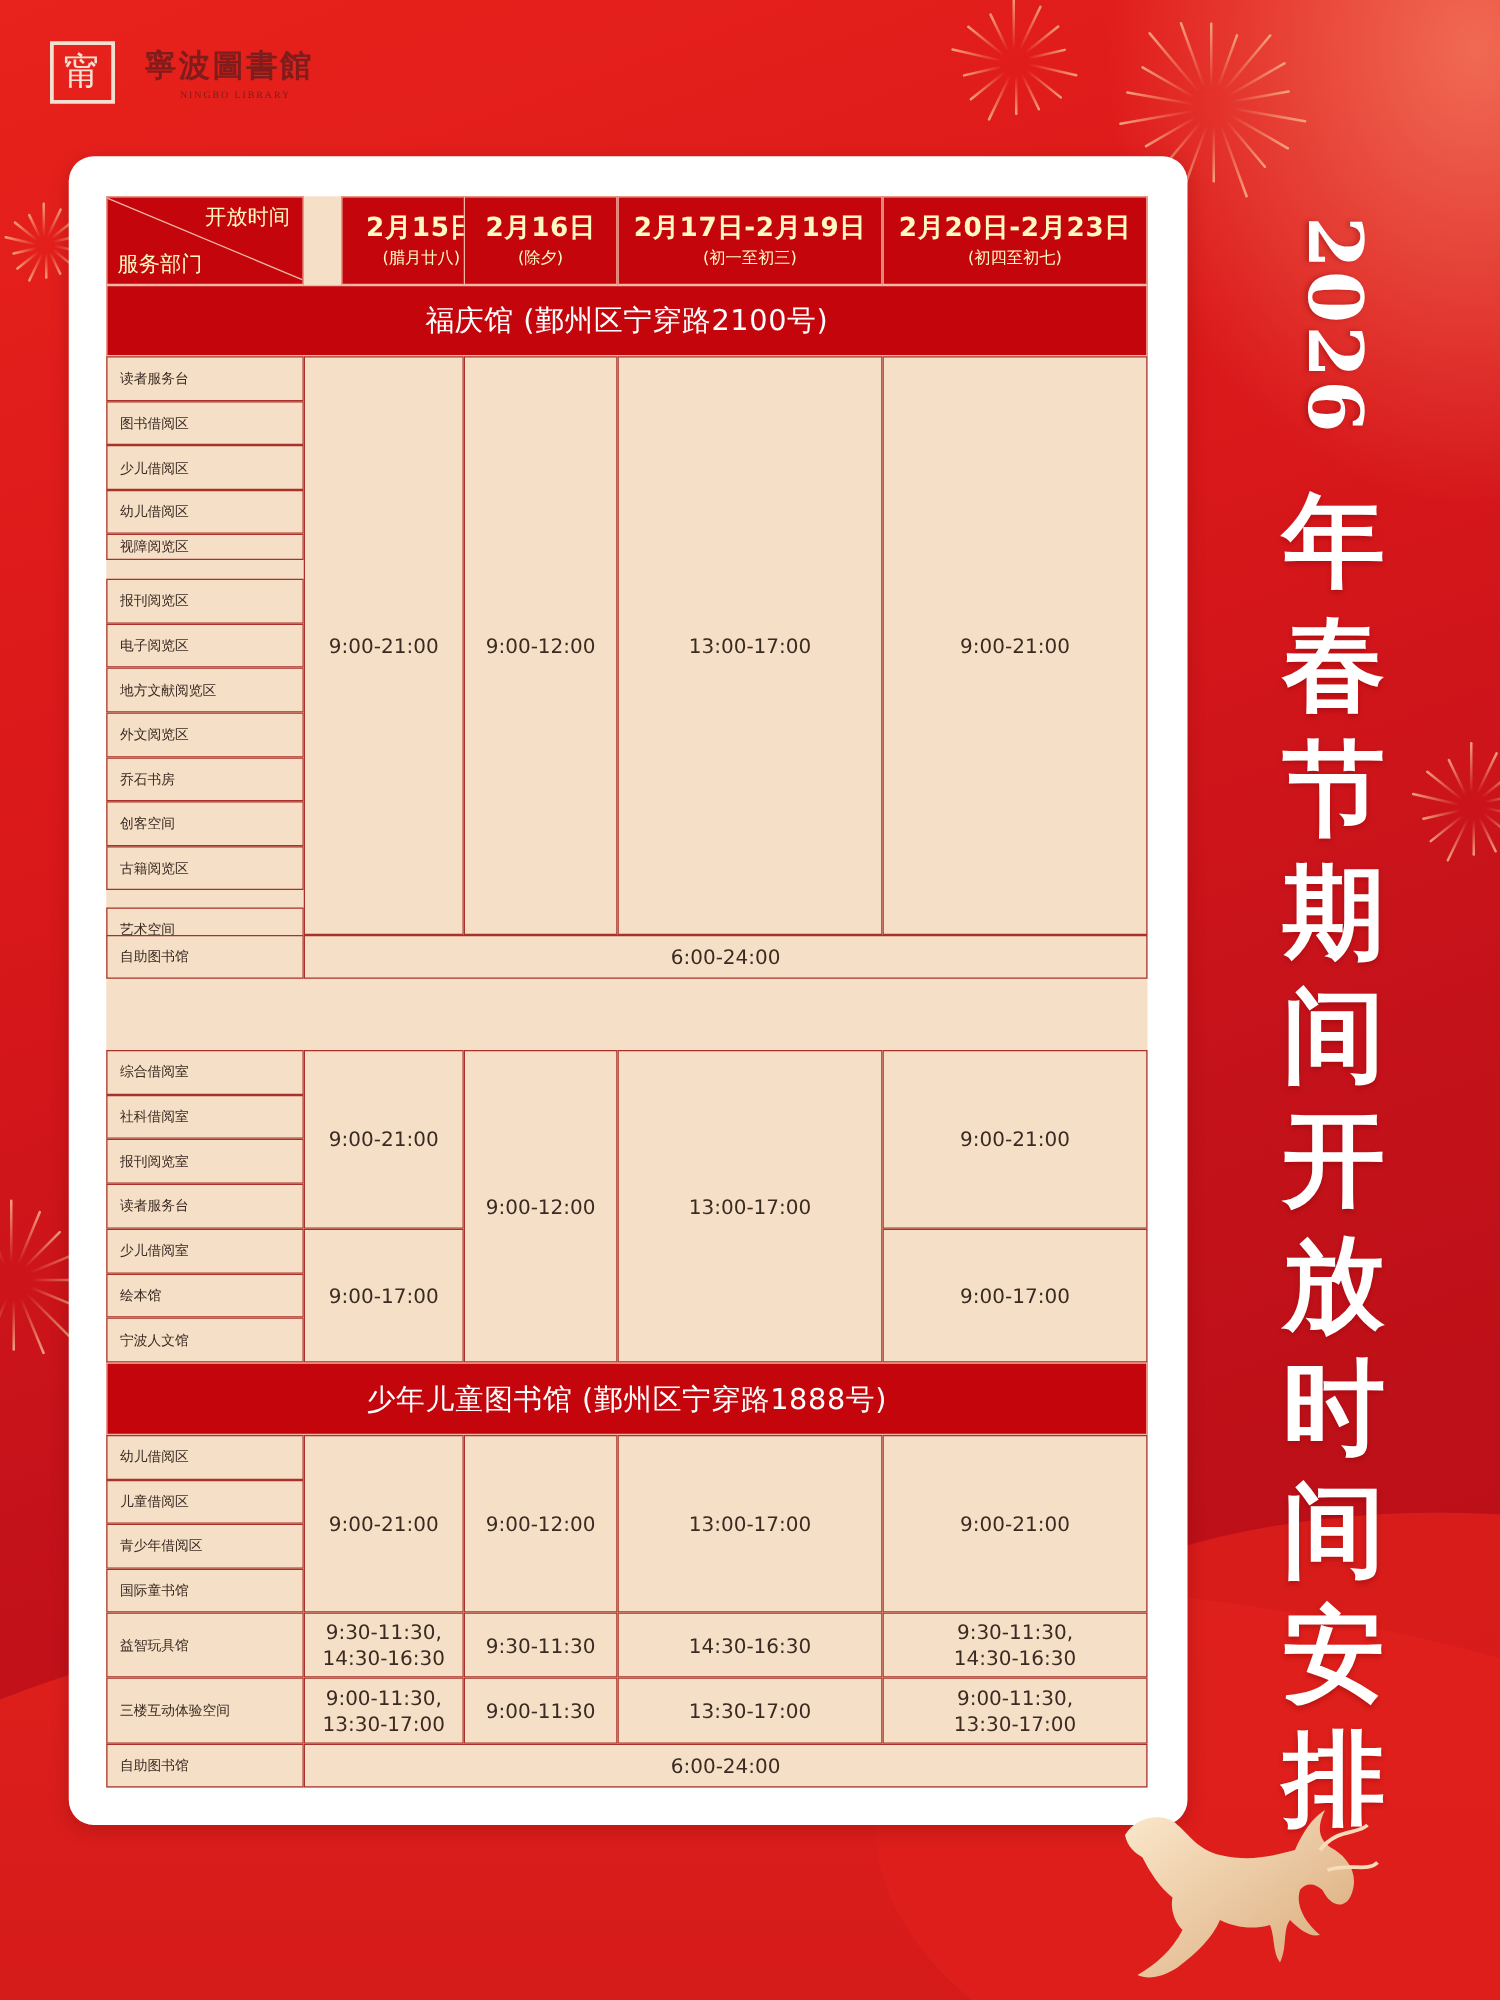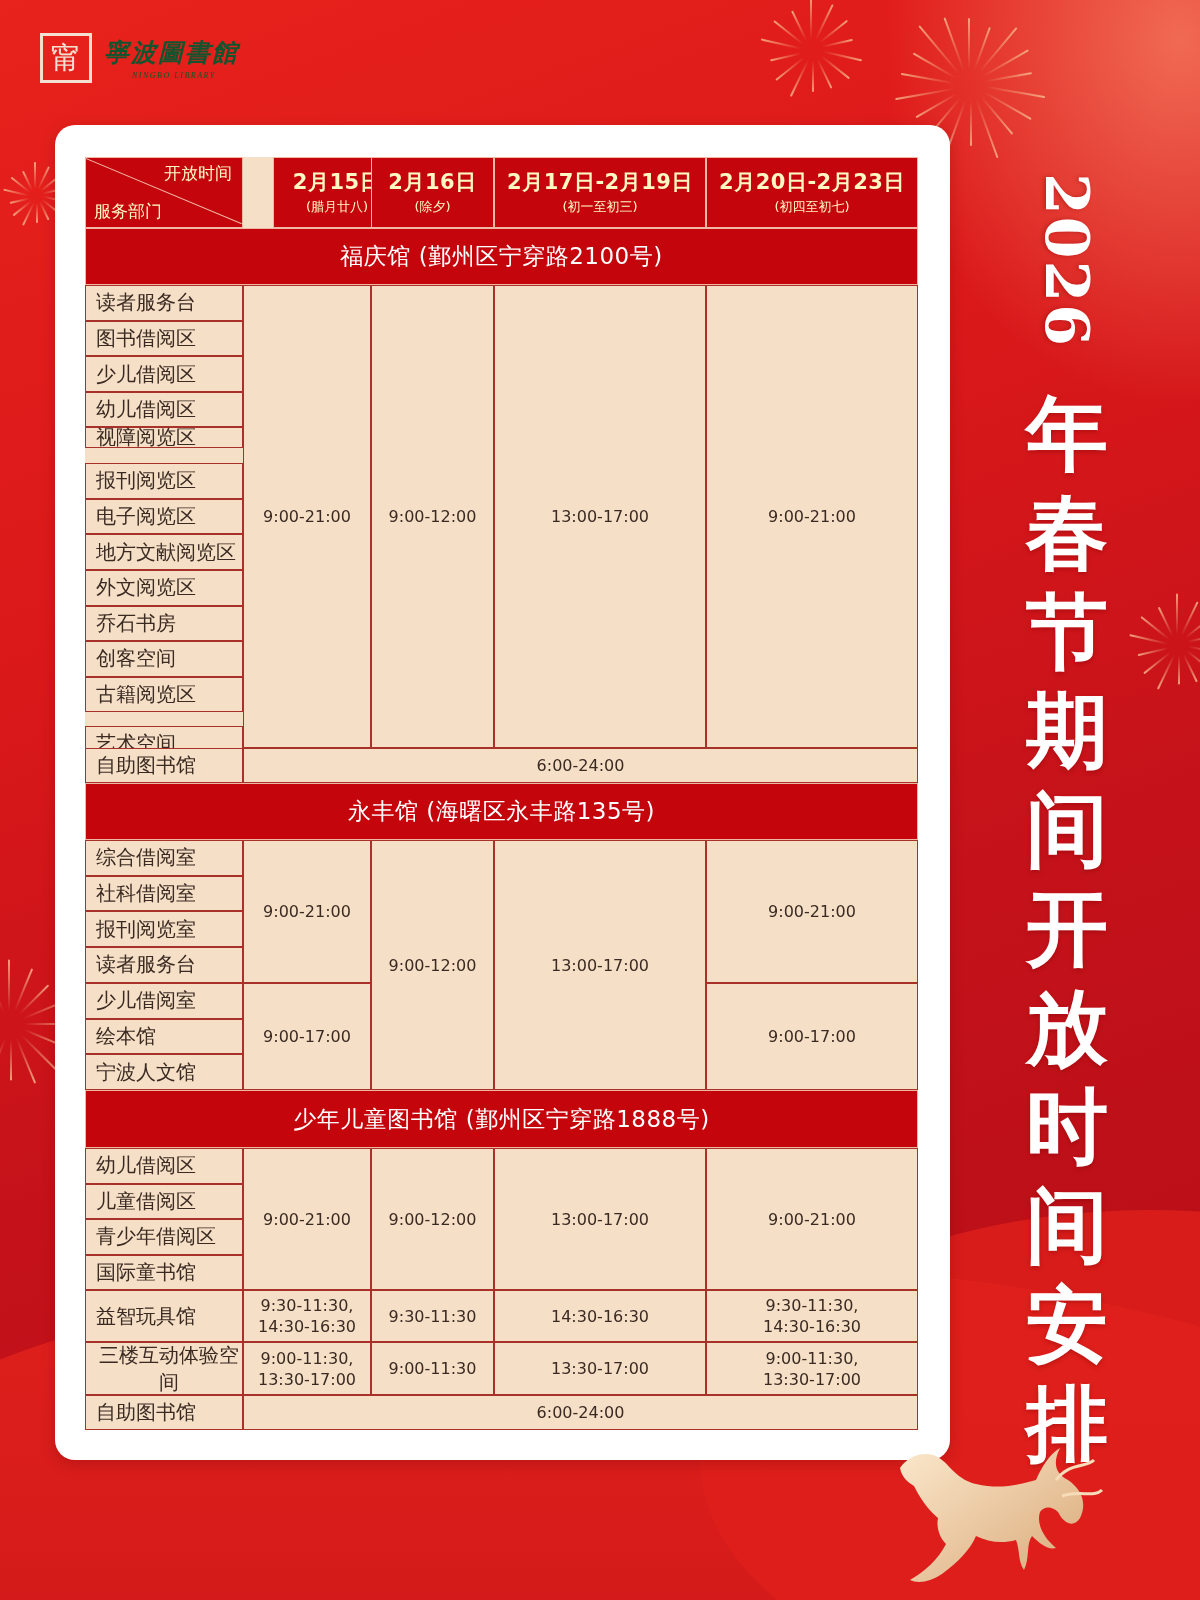--- a/index.html
+++ b/index.html
@@ -21,21 +21,21 @@
     border-radius: 50%;
     background: #df1f1c; opacity: 0.8;
   }
   
   .logo { position: absolute; left: 40px; top: 33px; display: flex; align-items: center; }
   .logo-seal {
     width: 52px; height: 50px; border: 3px solid #f3e0d0; color: #f3e0d0;
     display: flex; align-items: center; justify-content: center;
     font-family: "DejaVu Serif", serif; font-size: 30px; line-height: 1;
   }
-  .logo-text { margin-left: 12px; color: #14532d; font-style: italic; }
+  .logo-text { margin-left: 24px; color: #7f1d1d; }
   .logo-cn { font-family: "DejaVu Serif", serif; font-size: 25px; letter-spacing: 2px; font-weight: bold; }
   .logo-en { font-family: "Liberation Serif", serif; font-size: 8px; letter-spacing: 1.5px; margin-top: 2px; padding-left: 28px; }
 
   
   .firework { position: absolute; border-radius: 50%; }
   .firework span {
     position: absolute; left: 50%; top: 50%; width: 2px; transform-origin: 0 0;
     background: linear-gradient(to bottom, rgba(245,170,130,0), rgba(245,175,135,0.9));
     border-radius: 2px;
   }
@@ -70,21 +70,21 @@
   .hdr-date .l { font-size: 13px; line-height: 18px; margin-top: 3px; }
   .corner { overflow: hidden; }
   .corner .top { position: absolute; right: 10px; top: 4px; font-size: 17px; }
   .corner .bot { position: absolute; left: 8px; bottom: 4px; font-size: 17px; }
   .corner .diag {
     position: absolute; left: 0; top: 0; width: 169px; height: 1px; background: #f0b7a4;
     transform-origin: 0 0; transform: rotate(22.7deg);
   }
   .section { background: #c4050c; color: #fff; font-size: 23px; border: 1px solid #f0b7a4; letter-spacing: 0.5px; }
   .dept {
-    background: #f5dfc6; color: #3a2a22; font-size: 20px; justify-content: flex-start;
+    background: #f5dfc6; color: #3a2a22; font-size: 11px; justify-content: flex-start;
     padding-left: 10px; border: 1px solid #a8322a; border-top-width: 1px;
   }
   .time { background: #f5dfc6; color: #3a2a22; font-size: 16px; border: 1px solid #a8322a; line-height: 21px; white-space: pre-line; }
 
   
   .horse { position: absolute; left: 880px; top: 1440px; width: 230px; height: 150px; }
 </style>
 </head>
 <body>
 
@@ -239,21 +239,20 @@
       <div class="cell dept" style="left: 0px; top: 519.769px; width: 158px; height: 35.6154px;">古籍阅览区</div>
       <div class="cell dept" style="left: 0px; top: 569px; width: 158px; height: 35.6154px;">艺术空间</div>
     </div>
   <div class="cell time" style="left:158px;top:128px;width:128px;height:463px;">9:00-21:00</div>
   <div class="cell time" style="left:286px;top:128px;width:123px;height:463px;">9:00-12:00</div>
   <div class="cell time" style="left:409px;top:128px;width:212px;height:463px;">13:00-17:00</div>
   <div class="cell time" style="left:621px;top:128px;width:212px;height:463px;">9:00-21:00</div>
   <div class="cell dept" style="left:0;top:591px;width:158px;height:35px;">自助图书馆</div>
   <div class="cell time" style="left:158px;top:591px;width:675px;height:35px;">6:00-24:00</div>
 
-  <div class="cell section" style="left:0;top:626px;width:833px;height:57px;">永丰馆 (海曙区永丰路135号)</div>
   <div id="s2-depts">
       <div class="cell dept" style="left: 0px; top: 683px; width: 158px; height: 35.7143px;">综合借阅室</div>
       <div class="cell dept" style="left: 0px; top: 718.714px; width: 158px; height: 35.7143px;">社科借阅室</div>
       <div class="cell dept" style="left: 0px; top: 754.429px; width: 158px; height: 35.7143px;">报刊阅览室</div>
       <div class="cell dept" style="left: 0px; top: 790.143px; width: 158px; height: 35.7143px;">读者服务台</div>
       <div class="cell dept" style="left: 0px; top: 825.857px; width: 158px; height: 35.7143px;">少儿借阅室</div>
       <div class="cell dept" style="left: 0px; top: 861.571px; width: 158px; height: 35.7143px;">绘本馆</div>
       <div class="cell dept" style="left: 0px; top: 897.286px; width: 158px; height: 35.7143px;">宁波人文馆</div>
     </div>
   <div class="cell time" style="left:158px;top:683px;width:128px;height:143px;">9:00-21:00</div>

